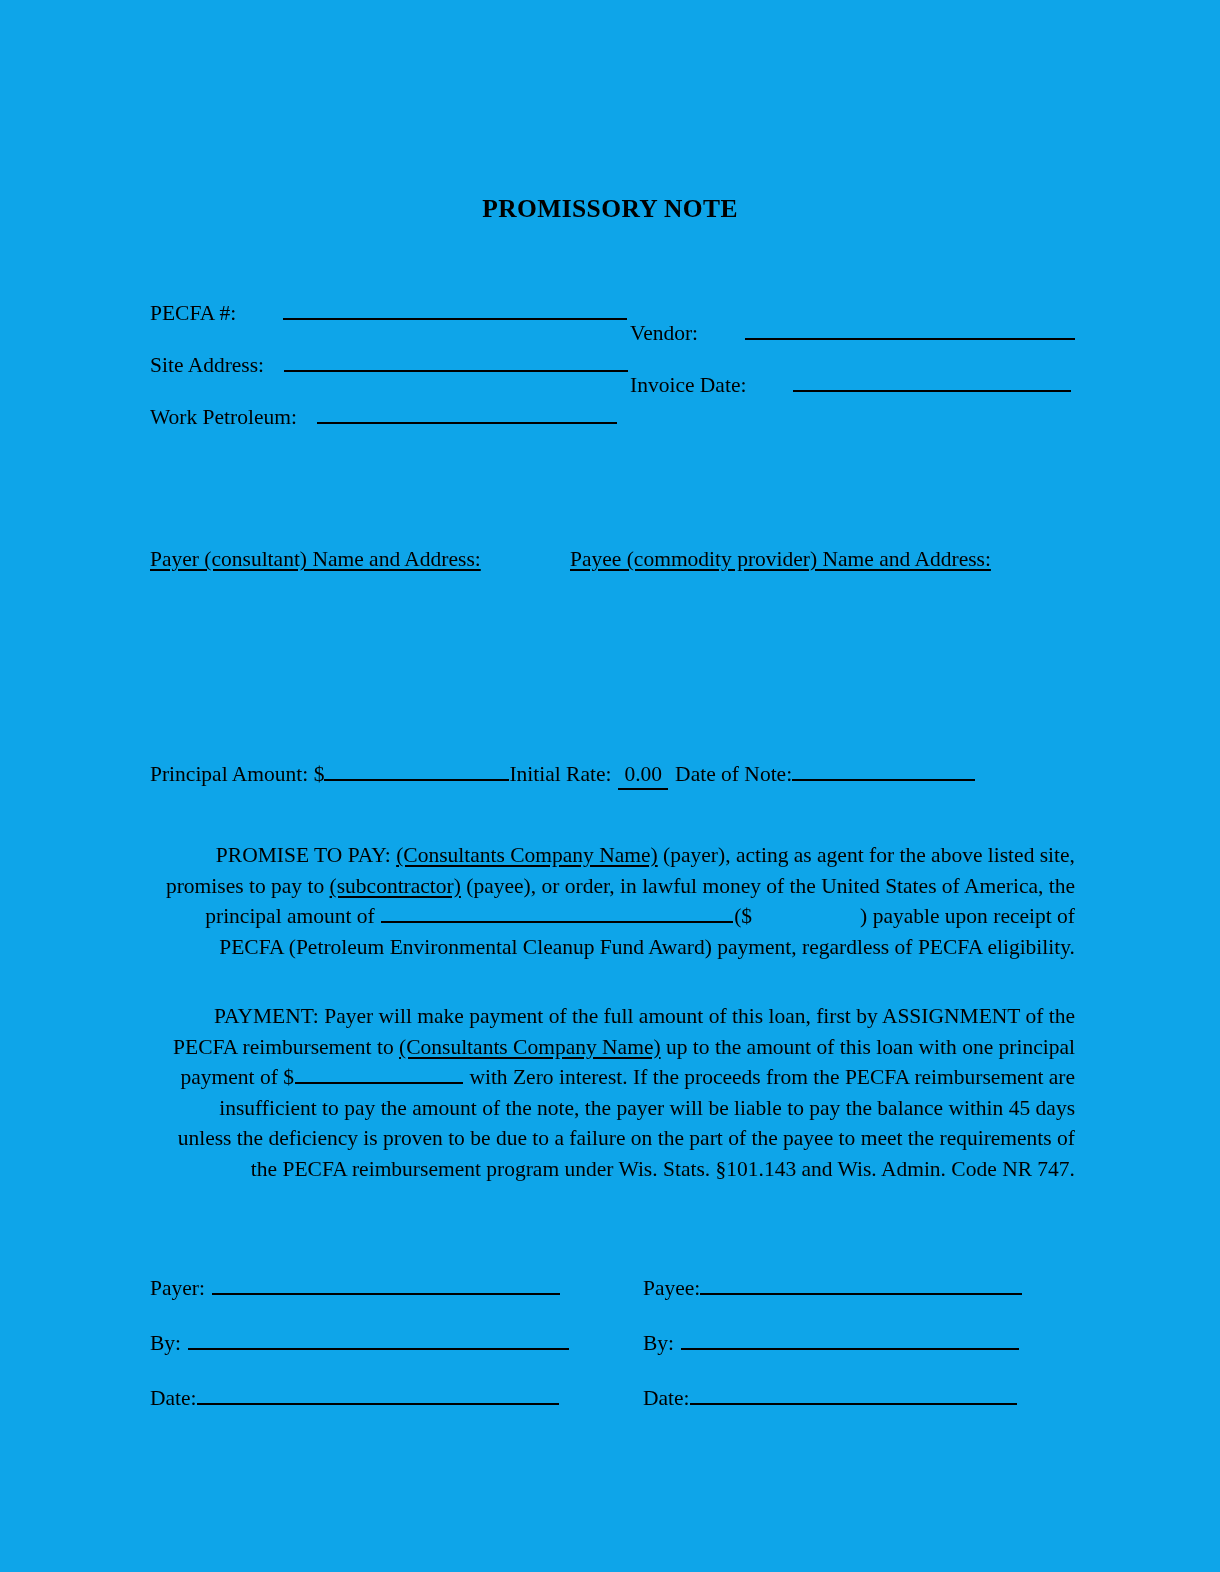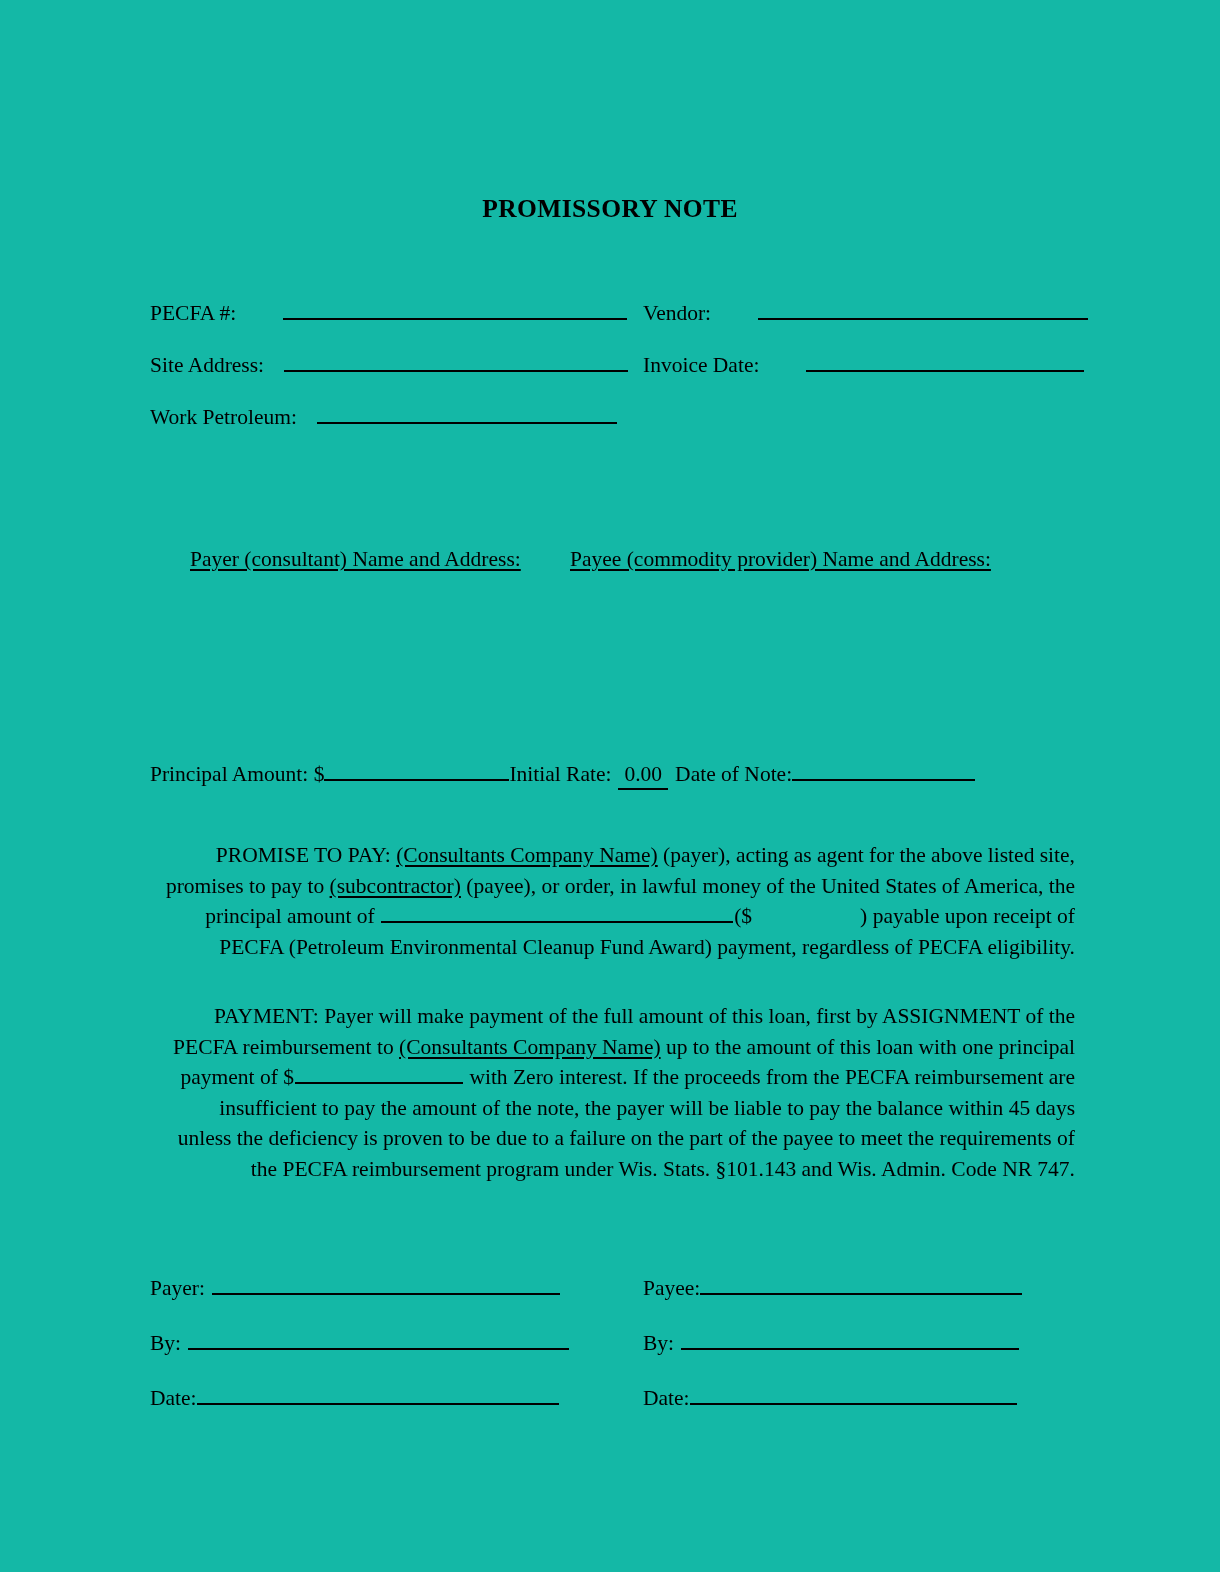--- a/index.html
+++ b/index.html
@@ -13,21 +13,21 @@
     font-family: "Liberation Serif", "DejaVu Serif", serif;
     color: #000000;
     position: relative;
     overflow: hidden;
   }
   .page {
     position: absolute;
     left: 0; top: 0;
     width: 1220px;
     height: 1572px;
-    background: #14b8a6;
+    background: #0ea5e9;
   }
 
   
   .doc-title {
     position: absolute;
     left: 0;
     top: 194px;
     width: 1220px;
     text-align: center;
     font-size: 25.5px;
@@ -49,21 +49,21 @@
   .fld {
     position: absolute;
     font-size: 21.5px;
     line-height: 26px;
     white-space: nowrap;
     display: flex;
     align-items: baseline;
     gap: 20px;
   }
   .fld.left  { left: 0px; }
-  .fld.right { left: 493px; }
+  .fld.right { left: 480px; margin-top: 20px; }
 
   .fld-label { display: inline-block; }
   .rule {
     display: inline-block;
     border-bottom: 2.2px solid #000;
     height: 18px;
     margin-left: 0;
   }
   .gap { display: inline-block; width: 7px; }
 
@@ -76,21 +76,21 @@
     font-size: 21.5px;
     line-height: 28px;
   }
   .party-headings .ph {
     position: absolute;
     top: 0;
     text-decoration: underline;
     text-underline-offset: 3px;
     white-space: nowrap;
   }
-  .ph.payer-h { left: 0px; margin-left: 40px; }
+  .ph.payer-h { left: 0px; }
   .ph.payee-h { left: 420px; }
 
   
   .principal-line {
     position: absolute;
     left: 150px;
     top: 760px;
     font-size: 21.5px;
     line-height: 28px;
     white-space: nowrap;

